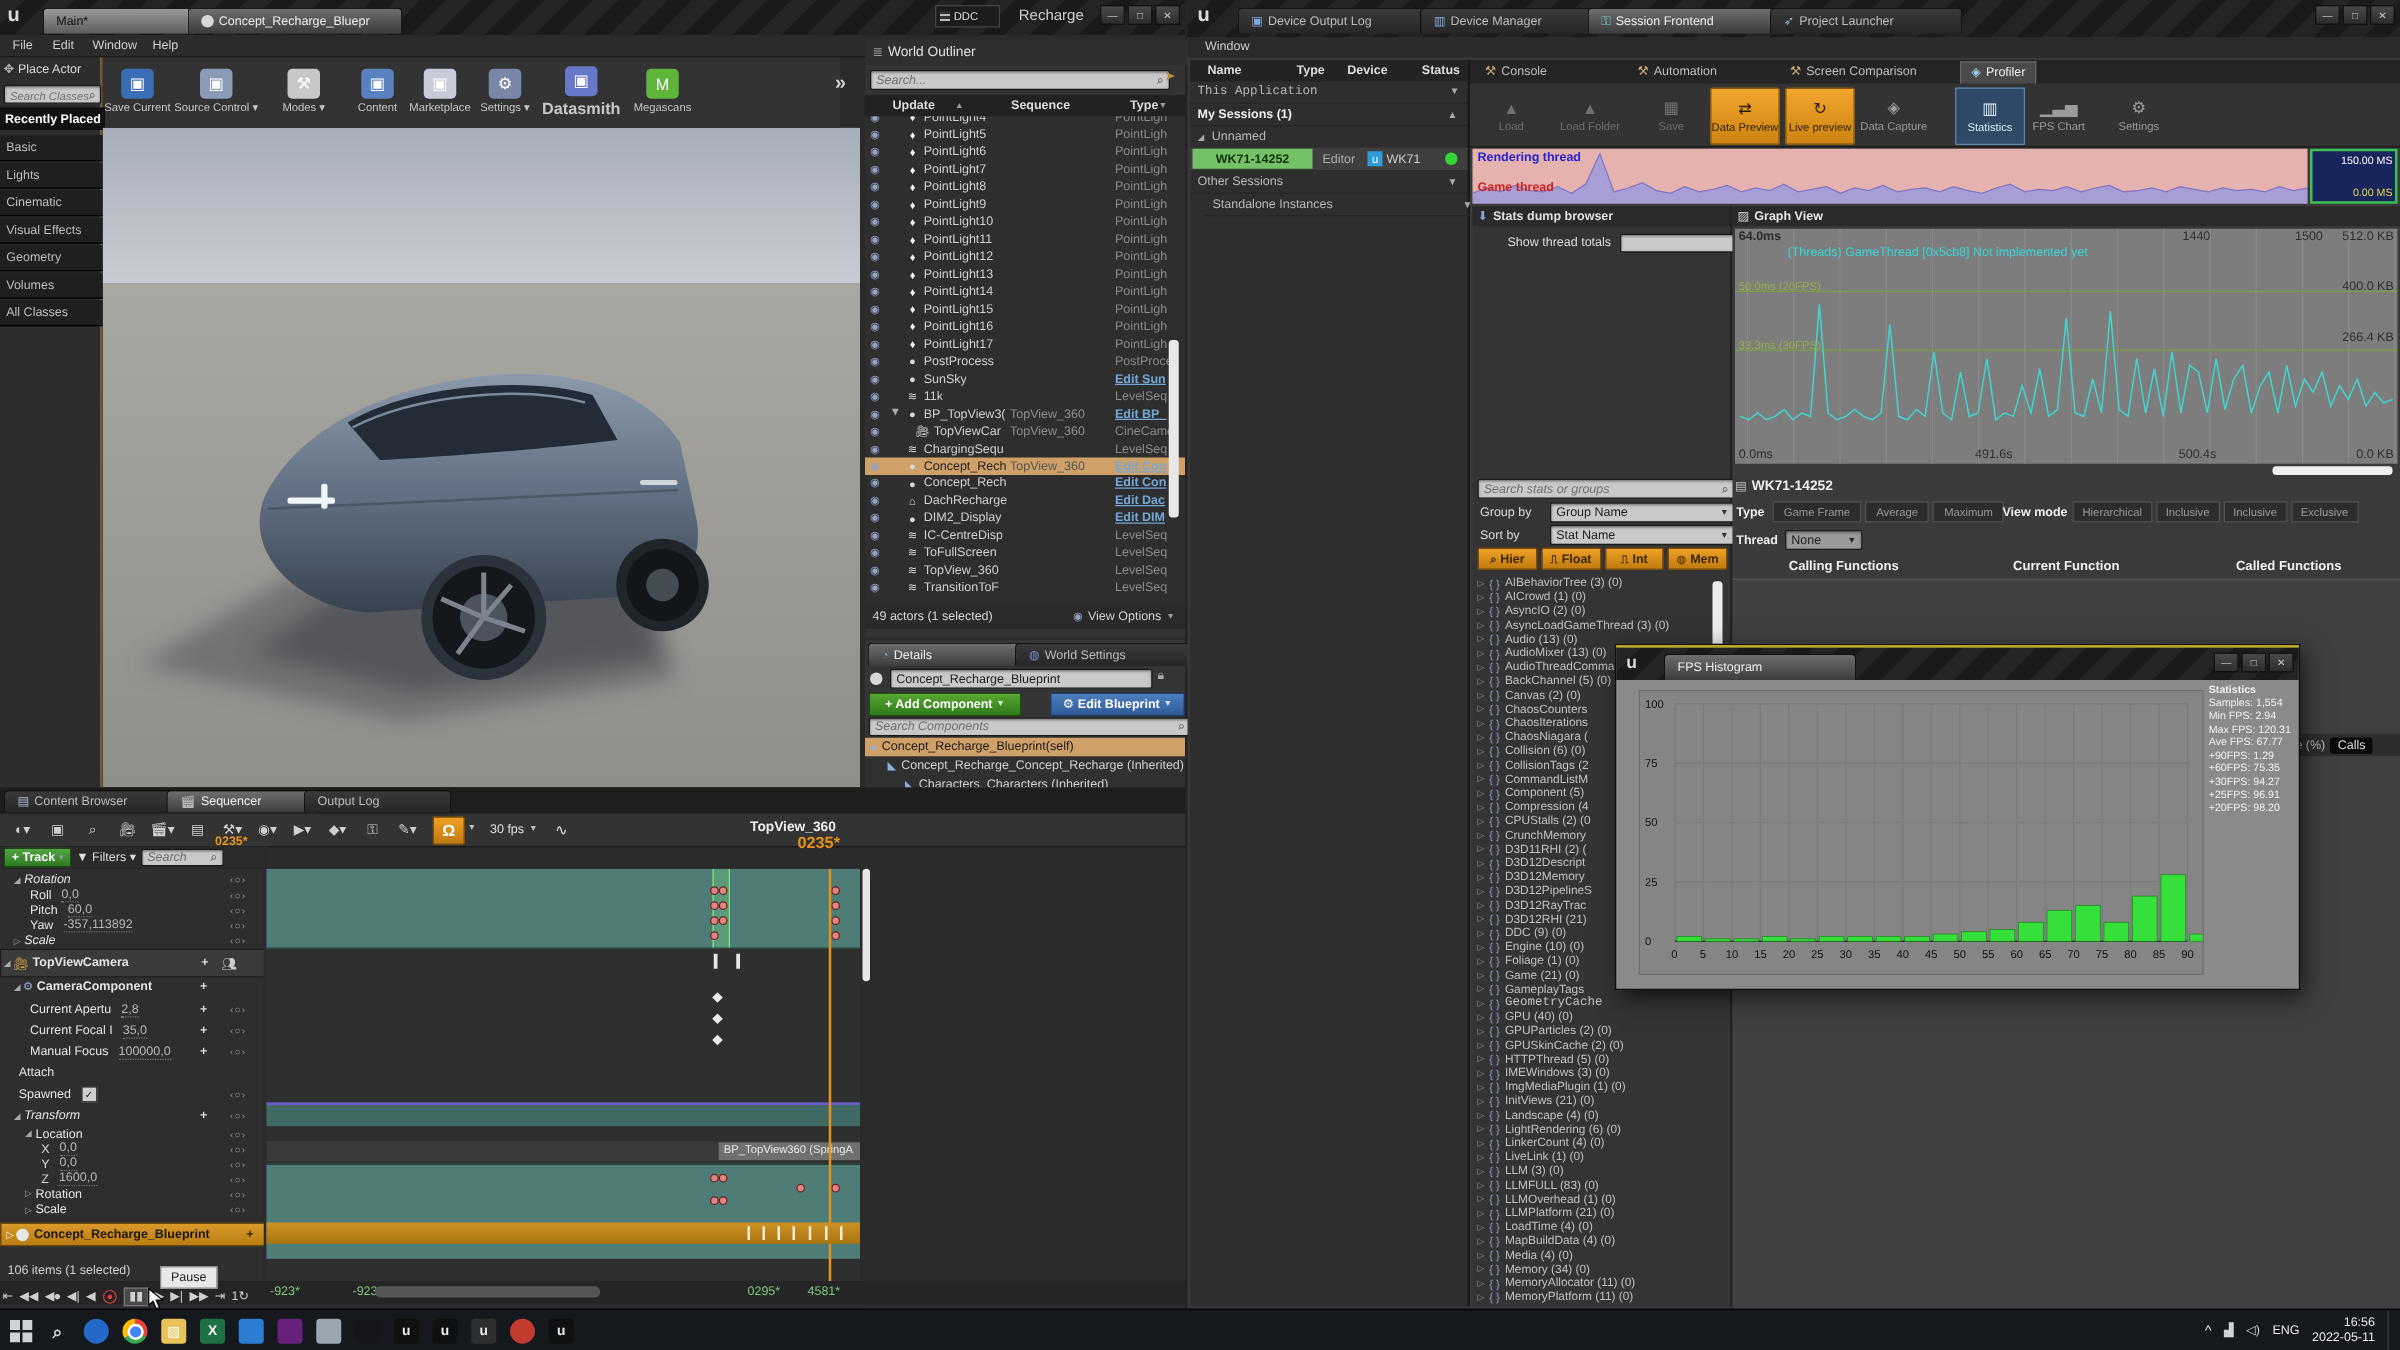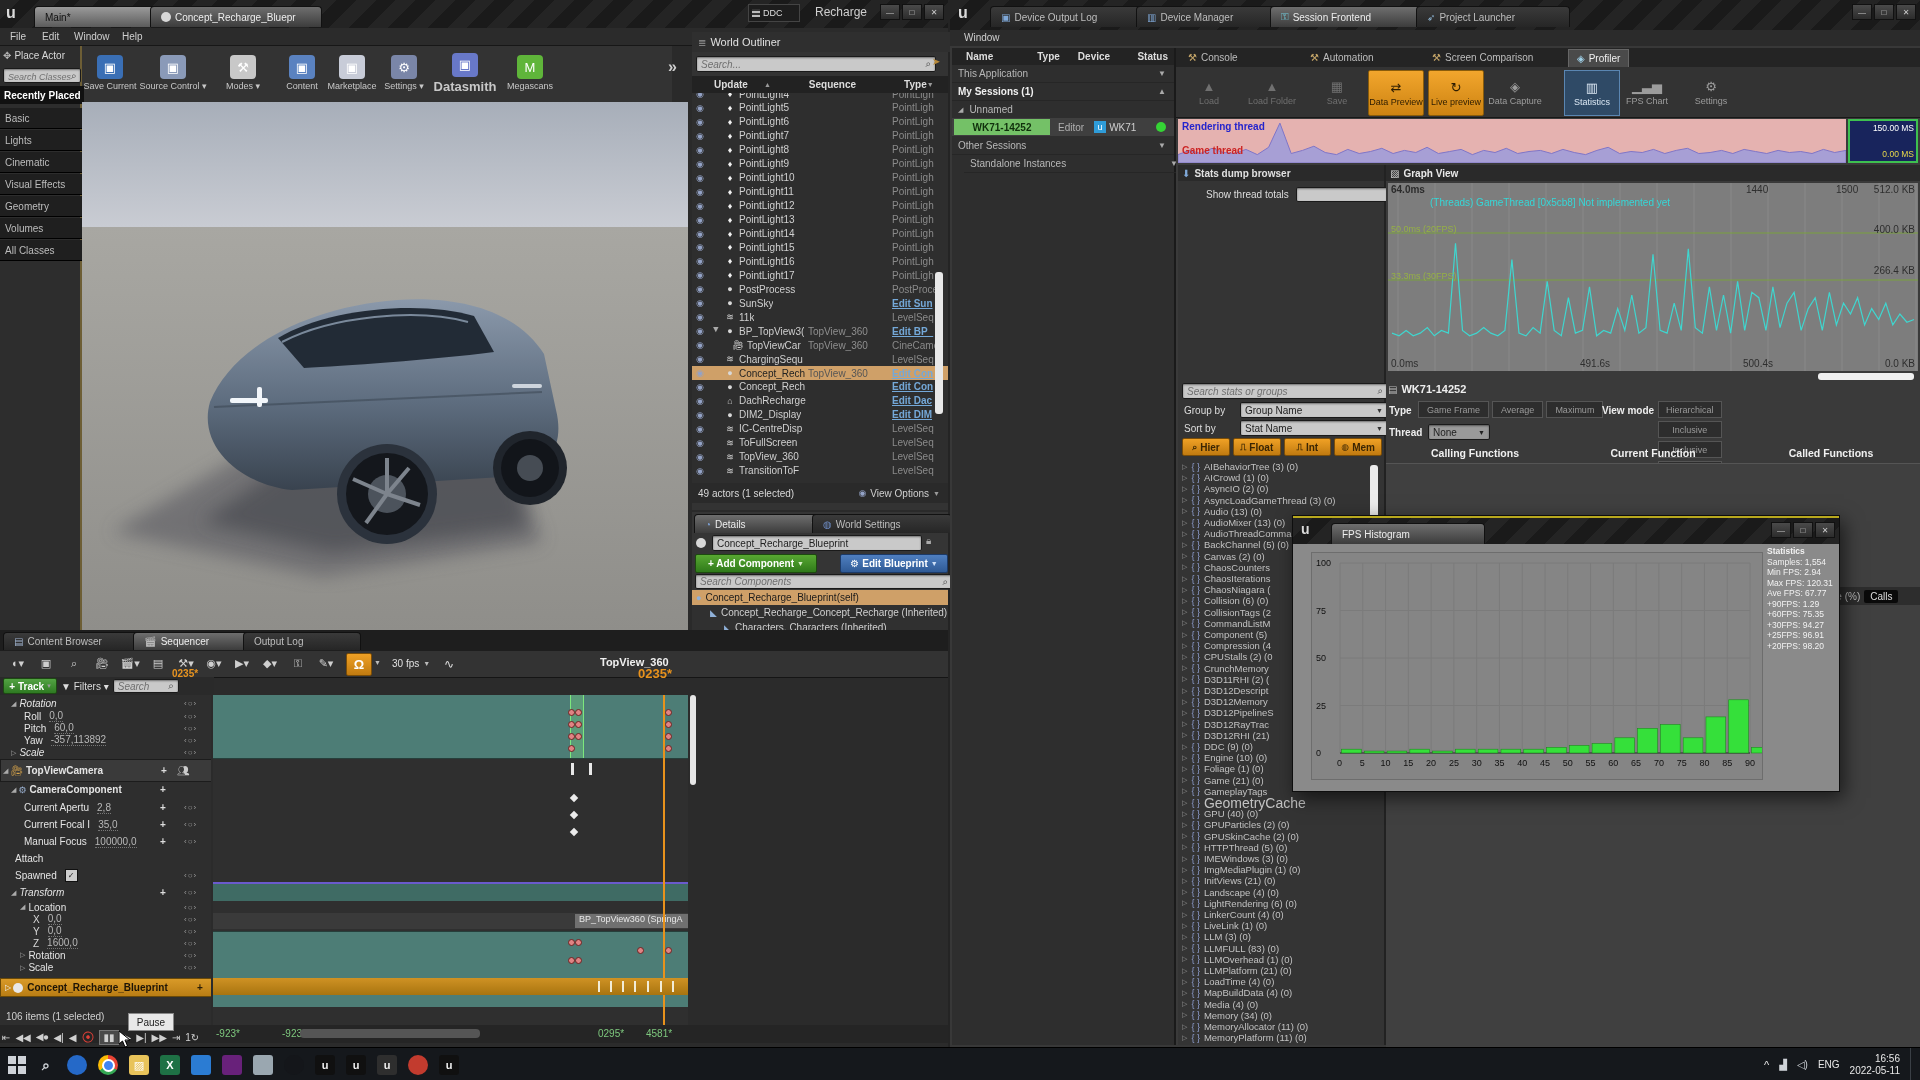--- a/index.html
+++ b/index.html
@@ -824,21 +824,21 @@
     </div>
 
     <div class="abs" style="left:2px;top:48px;width:222px;height:997px;background:#2e2e2e;border-right:2px solid #1a1a1a;">
       <div class="abs" style="left:0;top:0;width:222px;height:17px;background:#232323;display:flex;align-items:center;font-weight:bold;color:#ddd;">
         <span style="margin-left:14px;">Name</span>
         <span style="margin-left:44px;">Type</span>
         <span style="margin-left:18px;">Device</span>
         <span style="margin-left:auto;margin-right:6px;">Status</span>
       </div>
       <div id="session-rows">
-          <div class="row" style="left: 0px; top: 17px; width: 222px; height: 17px; border-bottom: 1px solid rgb(38, 38, 38);">
+          <div class="row" style="left: 0px; top: 17px; width: 222px; height: 17px; border-bottom: 1px solid rgb(38, 38, 38); font-family: Liberation Mono, monospace;">
             <div style="margin-left: 6px; color: rgb(184, 184, 184); font-weight: normal;">This Application</div>
             <div style="margin-left: auto; margin-right: 8px; color: rgb(170, 170, 170); font-size: 8px;">▼</div>
           </div>
           <div class="row" style="left: 0px; top: 35px; width: 222px; height: 17px; border-bottom: 1px solid rgb(38, 38, 38);">
             <div style="margin-left: 6px; color: rgb(240, 240, 240); font-weight: bold;">My Sessions (1)</div>
             <div style="margin-left: auto; margin-right: 8px; color: rgb(170, 170, 170); font-size: 8px;">▲</div>
           </div>
           <div class="row" style="left: 0px; top: 53px; width: 222px; height: 17px; border-bottom: 1px solid rgb(38, 38, 38);">
             <div style="margin-left: 6px; color: rgb(170, 170, 170); font-size: 7px;">◢</div>
             <div style="margin-left: 6px; color: rgb(184, 184, 184); font-weight: normal;">Unnamed</div>
@@ -1117,21 +1117,21 @@
               <div style="font-size: 9.5px; white-space: nowrap;">Game (21) (0)</div>
             </div>
             <div class="statrow" style="top: 324.8px; height: 11px;">
               <div class="tri">▷</div>
               <div class="brace">{ }</div>
               <div style="font-size: 9.5px; white-space: nowrap;">GameplayTags</div>
             </div>
             <div class="statrow" style="top: 336px; height: 11px;">
               <div class="tri">▷</div>
               <div class="brace">{ }</div>
-              <div style="font-size: 14px; white-space: nowrap;">GeometryCache</div>
+              <div style="font-size: 10px; white-space: nowrap; font-family: Liberation Mono, monospace;">GeometryCache</div>
             </div>
             <div class="statrow" style="top: 347.2px; height: 11px;">
               <div class="tri">▷</div>
               <div class="brace">{ }</div>
               <div style="font-size: 9.5px; white-space: nowrap;">GPU (40) (0)</div>
             </div>
             <div class="statrow" style="top: 358.4px; height: 11px;">
               <div class="tri">▷</div>
               <div class="brace">{ }</div>
               <div style="font-size: 9.5px; white-space: nowrap;">GPUParticles (2) (0)</div>
@@ -1280,21 +1280,21 @@
           <span style="color:#bbb;">▤</span>
           <span style="color:#eee;font-weight:bold;font-size:11px;">WK71-14252</span>
           </div>
         <span class="abs" style="left:3px;top:240px;color:#eee;font-weight:bold;">Type</span>
         <div class="abs" id="type-buttons" style="left:32px;top:236px;display:flex;gap:3px;">
             <div class="chip" style="height: 15px; padding: 0px 8px; background: rgb(45, 45, 45); border: 1px solid rgb(85, 85, 85); color: rgb(154, 154, 154); font-size: 9px;">Game Frame</div>
             <div class="chip" style="height: 15px; padding: 0px 8px; background: rgb(45, 45, 45); border: 1px solid rgb(85, 85, 85); color: rgb(154, 154, 154); font-size: 9px;">Average</div>
             <div class="chip" style="height: 15px; padding: 0px 8px; background: rgb(45, 45, 45); border: 1px solid rgb(85, 85, 85); color: rgb(154, 154, 154); font-size: 9px;">Maximum</div>
           </div>
         <span class="abs" style="left:216px;top:240px;color:#eee;font-weight:bold;">View mode</span>
-        <div class="abs" id="view-mode-buttons" style="left:272px;top:236px;display:flex;gap:3px;flex-direction:column;">
+        <div class="abs" id="view-mode-buttons" style="left:272px;top:236px;display:flex;gap:3px;">
             <div class="chip" style="height: 15px; padding: 0px 7px; background: rgb(45, 45, 45); border: 1px solid rgb(85, 85, 85); color: rgb(154, 154, 154); font-size: 9px;">Hierarchical</div>
             <div class="chip" style="height: 15px; padding: 0px 7px; background: rgb(45, 45, 45); border: 1px solid rgb(85, 85, 85); color: rgb(154, 154, 154); font-size: 9px;">Inclusive</div>
             <div class="chip" style="height: 15px; padding: 0px 7px; background: rgb(45, 45, 45); border: 1px solid rgb(85, 85, 85); color: rgb(154, 154, 154); font-size: 9px;">Inclusive</div>
             <div class="chip" style="height: 15px; padding: 0px 7px; background: rgb(45, 45, 45); border: 1px solid rgb(85, 85, 85); color: rgb(154, 154, 154); font-size: 9px;">Exclusive</div>
           </div>
         <span class="abs" style="left:3px;top:262px;color:#eee;font-weight:bold;">Thread</span>
         <div class="lightbox abs" style="left:42px;top:259px;width:52px;height:14px;background:#9a9a9a;">
           <span>None</span>
             <span class="tri" style="margin-left:auto;color:#222;">▼</span>
           </div>

